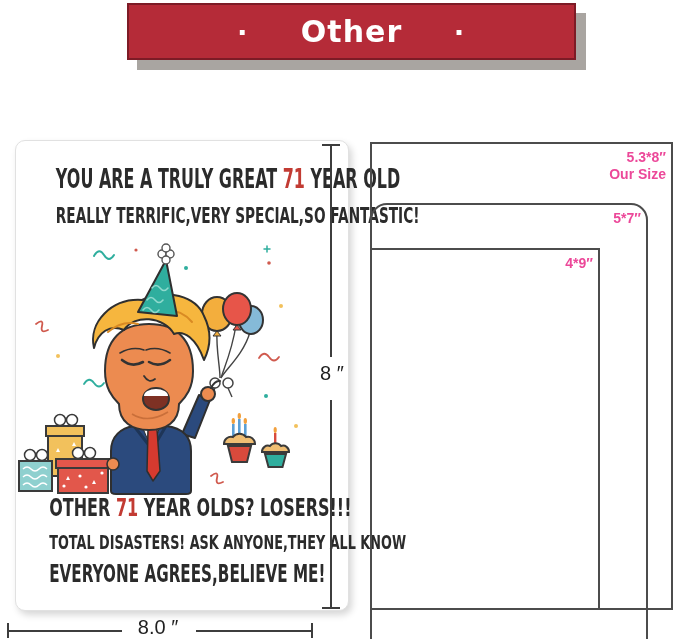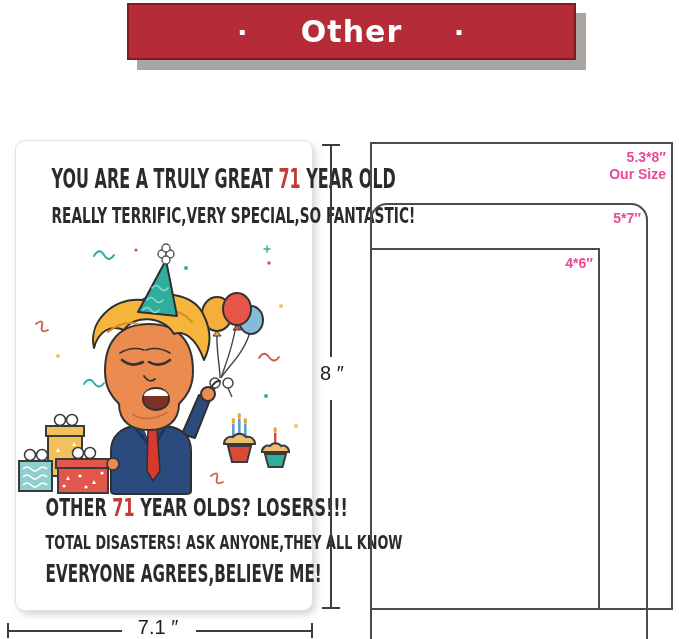--- a/index.html
+++ b/index.html
@@ -19,20 +19,21 @@
     color:#ffffff; font-size:30px; font-weight:bold;
     font-family:"DejaVu Sans", sans-serif; letter-spacing:1px;
   }
   .banner-dot { color:#ffffff; font-size:34px; font-weight:bold; line-height:0; }
 
   
   .card {
     position:absolute; left:15px; top:140px; width:296px; height:469px;
     background:#ffffff; border:1px solid #e1e1e1; border-radius:10px;
     box-shadow:3px 4px 7px rgba(0,0,0,0.16);
+    padding-left:36px;
   }
   .hand-line {
     position:absolute; left:0; width:100%; text-align:center; white-space:nowrap;
     color:#2b2b2b; font-family:"DejaVu Sans", sans-serif; font-weight:700;
   }
   .t1 { top:26px;  font-size:21px; transform:scale(0.76,1.28); }
   .t2 { top:64px;  font-size:18px; transform:scale(0.76,1.22); }
   .b1 { top:354px; font-size:20px; transform:scale(0.80,1.28); }
   .b2 { top:392px; font-size:16px; transform:scale(0.80,1.22); }
   .b3 { top:421px; font-size:19px; transform:scale(0.80,1.28); }
@@ -201,34 +202,34 @@
   </div>
 
   <div class="dim" id="vtick-top"></div>
   <div class="dim" id="vseg1"></div>
   <div class="dim-label" id="dim-height-label">8 ″</div>
   <div class="dim" id="vseg2"></div>
   <div class="dim" id="vtick-bottom"></div>
 
   <div class="dim" id="htick-left"></div>
   <div class="dim" id="hseg1"></div>
-  <div class="dim-label" id="dim-width-label">7.1 ″</div>
+  <div class="dim-label" id="dim-width-label">8.0 ″</div>
   <div class="dim" id="hseg2"></div>
   <div class="dim" id="htick-right"></div>
 
   <div class="size-rect" id="rect-our">
     <div class="size-label">
       <div>5.3*8″</div>
       <div>Our Size</div>
     </div>
   </div>
   <div class="size-rect" id="rect-other">
     <div class="size-label">
       <div>5*7″</div>
     </div>
   </div>
   <div class="size-rect" id="rect-regular">
     <div class="size-label">
-      <div>4*6″</div>
+      <div>4*9″</div>
     </div>
   </div>
 
 </div>
 
 </body></html>

